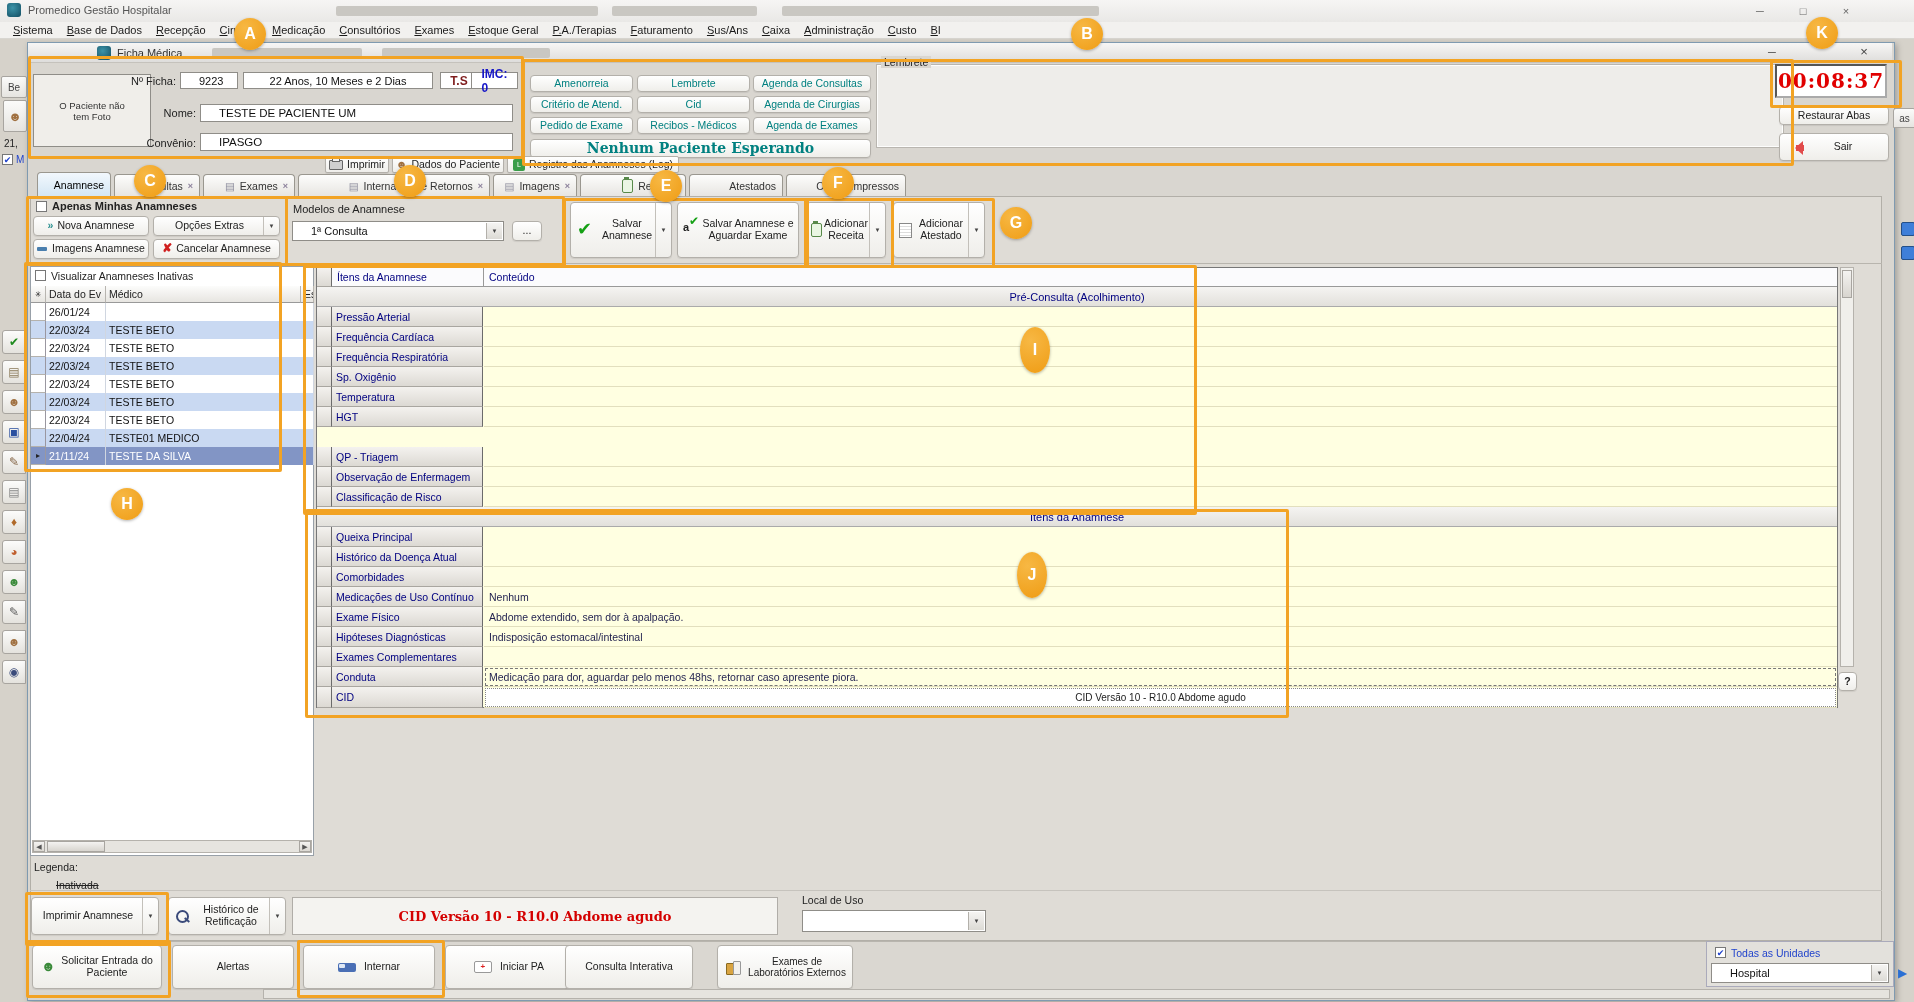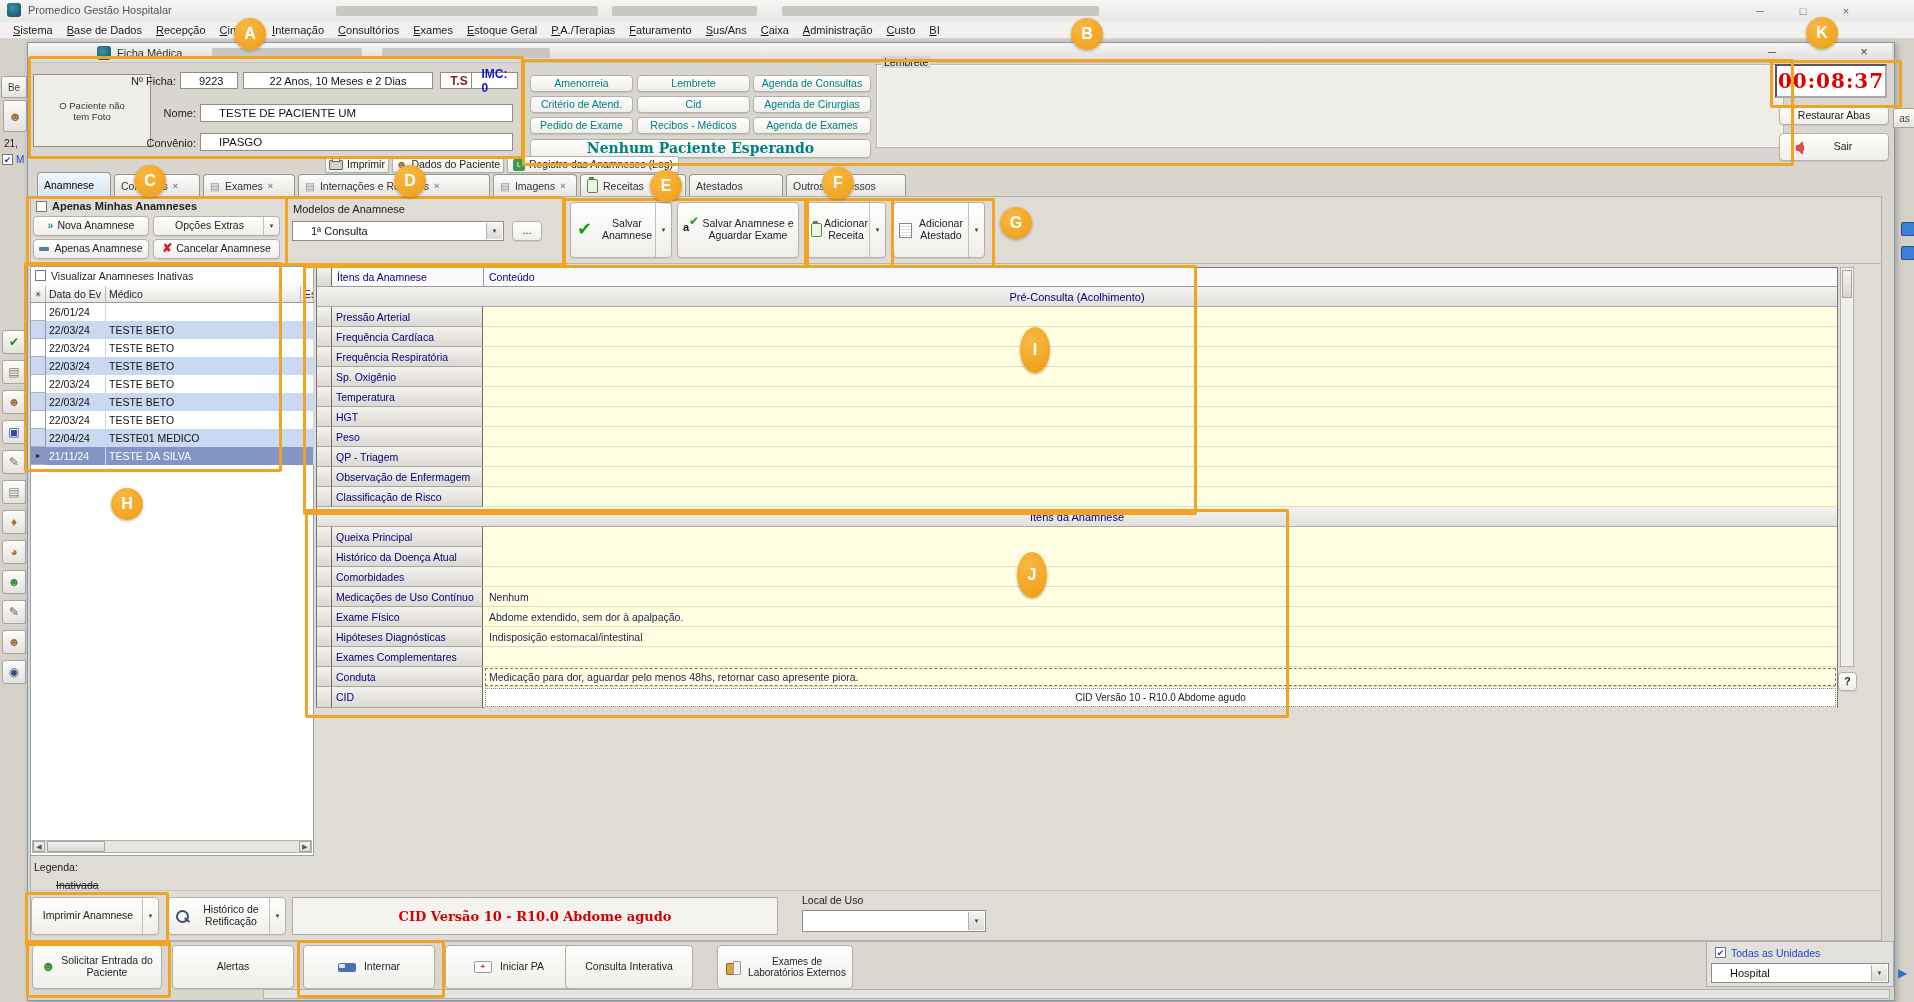--- a/index.html
+++ b/index.html
@@ -41,21 +41,21 @@
   .dd{position:absolute;right:1px;top:1px;bottom:1px;width:15px;background:linear-gradient(#f5f4f2,#dcdad5);
       border-left:1px solid #b3b0aa;display:flex;align-items:center;justify-content:center;font-size:6px;color:#444}
   .split{position:absolute;right:0;top:0;bottom:0;width:15px;border-left:1px solid #c3c0ba;
          display:flex;align-items:center;justify-content:center;font-size:6px;color:#444}
   .cb{position:absolute;width:11px;height:11px;background:#fff;border:1px solid #777;box-sizing:border-box;
       display:flex;align-items:center;justify-content:center;font-size:9px;color:#2244cc}
   .groupbox{position:absolute;border:1px solid #b9b6b0;box-shadow:inset 0 0 0 1px #fdfdfc;background:#eeedea}
   
   .tab{position:absolute;top:174px;height:22px;background:linear-gradient(#fdfdfc,#e7e5e1);
        border:1px solid #9a978f;border-bottom:none;border-radius:4px 4px 0 0;display:flex;align-items:center;
-       justify-content:flex-start;gap:5px;font-size:10.5px;color:#333;box-sizing:border-box;padding:0 6px}
+       justify-content:flex-end;gap:5px;font-size:10.5px;color:#333;box-sizing:border-box;padding:0 6px}
   .tab.active{background:linear-gradient(#f2f8fd,#d4e6f4);top:172px;height:24px;z-index:3;color:#000}
   .tabx{font-size:9px;color:#8a7f9a;font-weight:bold}
   .content{position:absolute;left:30px;top:196px;width:1852px;height:745px;background:#dfdcd6;border:1px solid #b2afa8;box-sizing:border-box}
   
   .tbl{position:absolute;left:316px;top:267px;width:1522px;height:441px;border:1px solid #777;background:#ffffe1;box-sizing:border-box}
   .thead{position:absolute;left:0;top:0;width:100%;height:19px;background:#fbfbfd;border-bottom:1px solid #999;box-sizing:border-box}
   .sec{position:absolute;left:0;width:100%;height:20px;background:linear-gradient(#f5f4f2,#e2e0db);
        border-bottom:1px solid #aaa;display:flex;align-items:center;justify-content:center;
        color:#000080;font-size:11px;box-sizing:border-box}
   .trow{position:absolute;left:0;width:100%;height:20px}
@@ -122,21 +122,21 @@
   <div class="winbtn" style="left:1745px">─</div>
   <div class="winbtn" style="left:1788px">□</div>
   <div class="winbtn" style="left:1831px">×</div>
 </div>
 
 <div class="menubar">
   <span class="mi">Sistema</span>
   <span class="mi">Base de Dados</span>
   <span class="mi">Recepção</span>
   <span class="mi">Cirurgia</span>
-  <span class="mi">Internação</span>
+  <span class="mi">Medicação</span>
   <span class="mi">Consultórios</span>
   <span class="mi">Exames</span>
   <span class="mi">Estoque Geral</span>
   <span class="mi">P.A./Terapias</span>
   <span class="mi">Faturamento</span>
   <span class="mi">Sus/Ans</span>
   <span class="mi">Caixa</span>
   <span class="mi">Administração</span>
   <span class="mi">Custo</span>
   <span class="mi">BI</span>
@@ -263,21 +263,21 @@
 <div class="btn" style="left:33px;top:216px;width:116px;height:20px;gap:4px">
   <span style="color:#2a8f8f;font-weight:bold">»</span>
   <span>Nova Anamnese</span>
 </div>
 <div class="btn" style="left:153px;top:216px;width:127px;height:20px">
   <span style="margin-right:14px">Opções Extras</span>
   <span class="split">▼</span>
 </div>
 <div class="btn" style="left:33px;top:239px;width:116px;height:20px;gap:5px">
   <span class="minusbar"></span>
-  <span>Apenas Anamnese</span>
+  <span>Imagens Anamnese</span>
 </div>
 <div class="btn" style="left:153px;top:239px;width:127px;height:20px;gap:4px">
   <span style="color:#d02020;font-weight:bold;font-size:12px">✘</span>
   <span>Cancelar Anamnese</span>
 </div>
 
 <div class="lbl" style="left:293px;top:203px">Modelos de Anamnese</div>
 <div class="field" style="left:292px;top:221px;width:212px;height:20px">
   <span>1ª Consulta</span>
   <span class="dd">▼</span>
@@ -398,25 +398,20 @@
       <div class="cval"></div>
     </div>
   <div class="trow" style="top:119px">
       <div class="csel"></div>
       <div class="clab">Temperatura</div>
       <div class="cval"></div>
     </div>
   <div class="trow" style="top:139px">
       <div class="csel"></div>
       <div class="clab">HGT</div>
-      <div class="cval"></div>
-    </div>
-  <div class="trow" style="top:159px">
-      <div class="csel"></div>
-      <div class="clab">Peso</div>
       <div class="cval"></div>
     </div>
   <div class="trow" style="top:179px">
       <div class="csel"></div>
       <div class="clab">QP - Triagem</div>
       <div class="cval"></div>
     </div>
   <div class="trow" style="top:199px">
       <div class="csel"></div>
       <div class="clab">Observação de Enfermagem</div>

